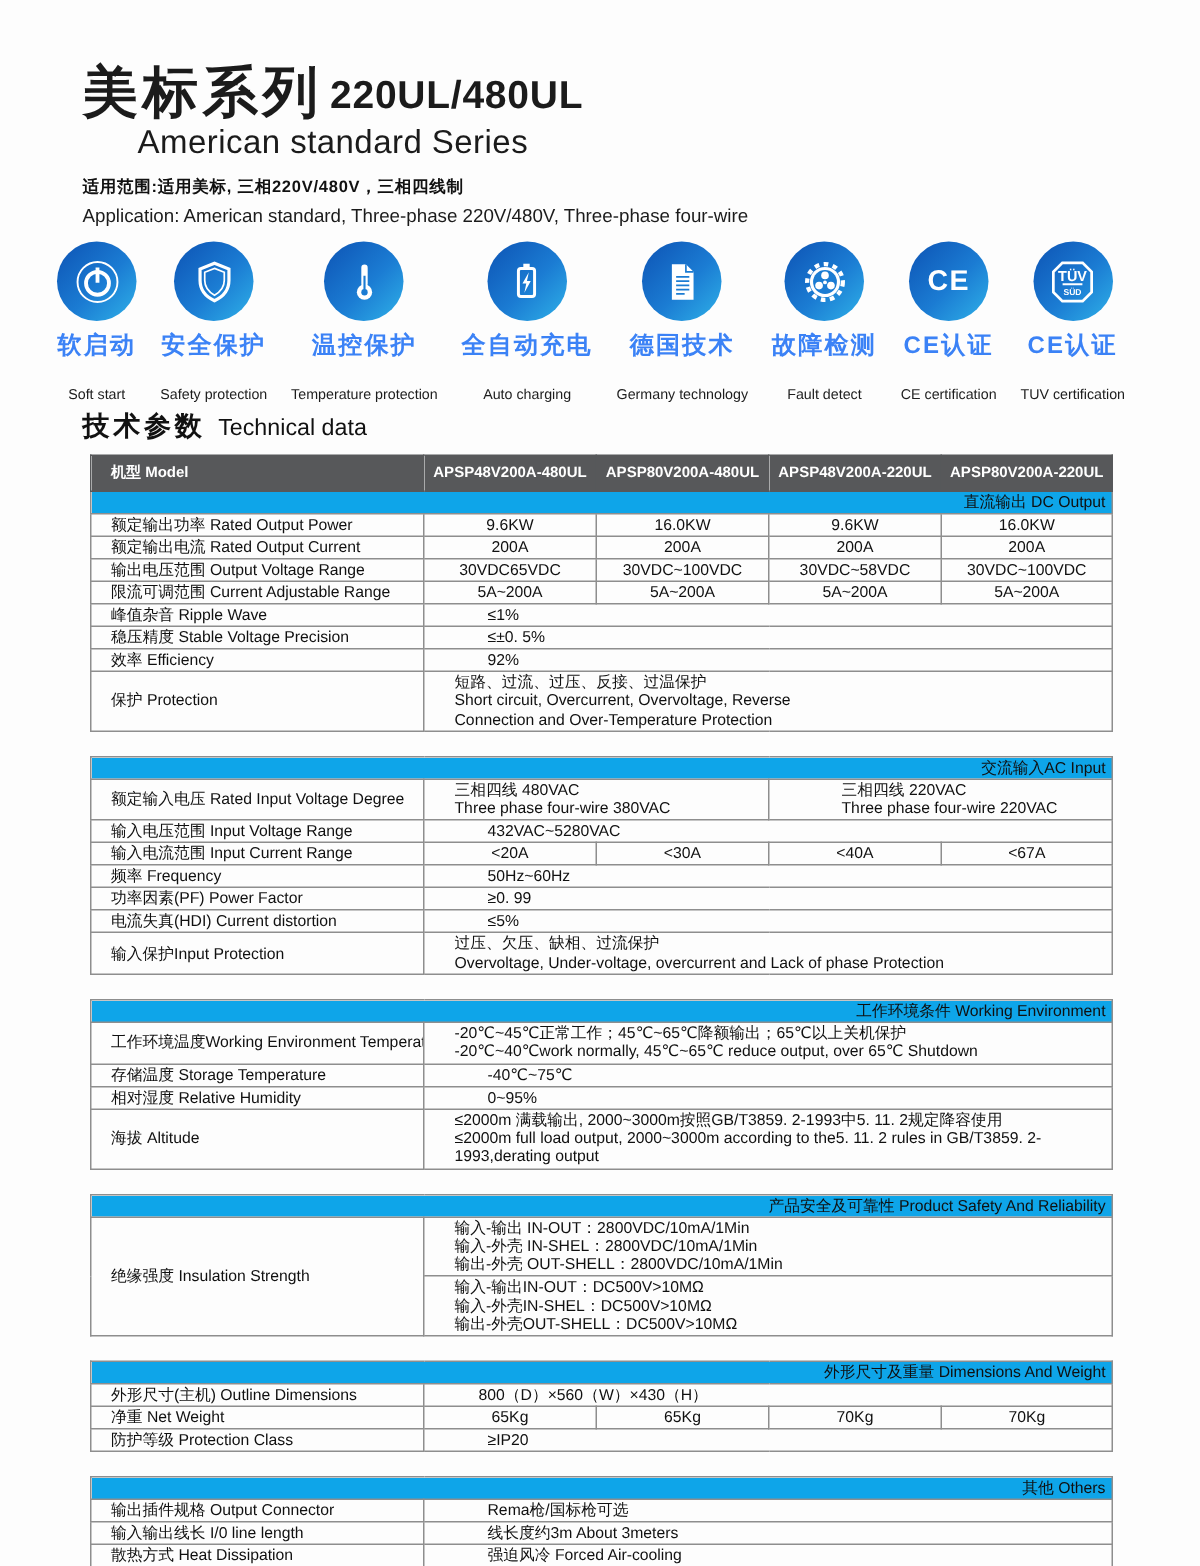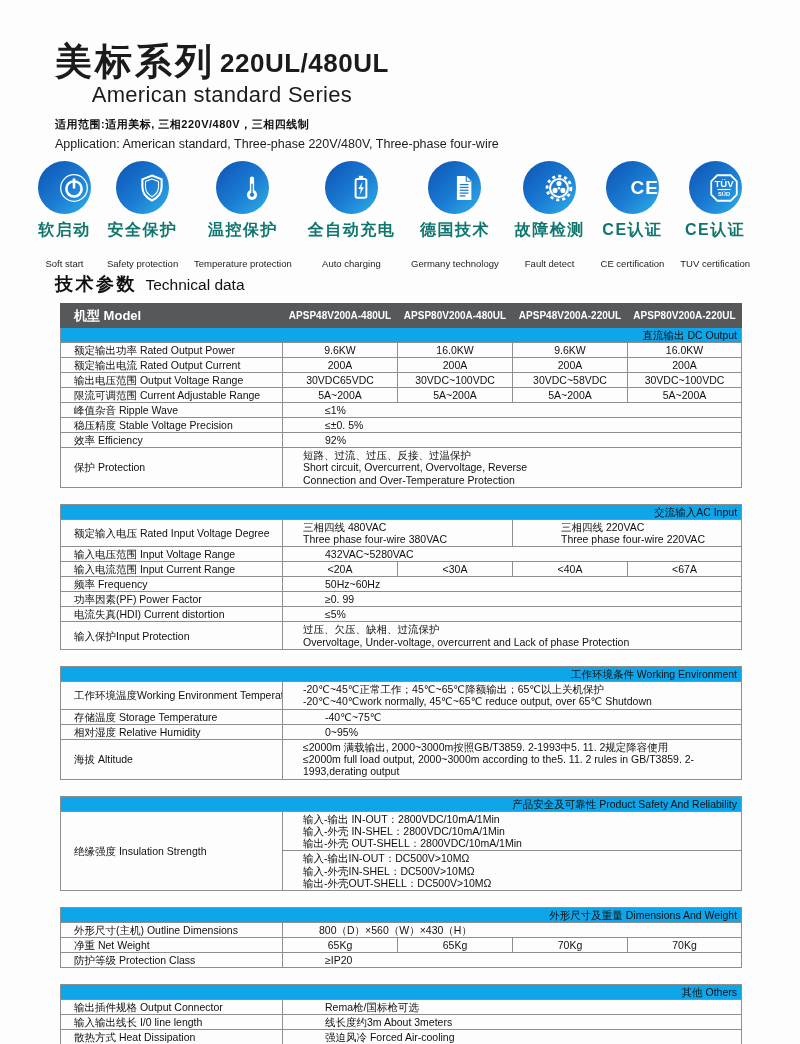--- a/index.html
+++ b/index.html
@@ -11,36 +11,36 @@
   .t-code{font-size:26px;font-weight:bold;margin-left:5px;letter-spacing:0.5px;vertical-align:2px;}
   .t-en{font-size:22px;letter-spacing:0.3px;margin-top:1px;}
   .app{position:absolute;left:55px;top:117px;}
   .app-zh{font-size:11px;font-weight:bold;letter-spacing:0.5px;}
   .app-en{font-size:12.5px;margin-top:5px;color:#1b1b1b;}
   
   .features{position:absolute;left:38px;top:161px;width:712px;display:flex;justify-content:space-between;}
   .feature{display:flex;flex-direction:column;align-items:center;}
   .fcirc{width:53px;height:53px;border-radius:50%;
          background:linear-gradient(135deg,#0d53b4 0%,#1b7cd3 55%,#2fb1e8 100%);
-         display:flex;align-items:center;justify-content:flex-end;}
-  .fzh{font-size:16px;font-weight:bold;letter-spacing:1.5px;margin-top:6px;white-space:nowrap;color:#0f766e;}
+         display:flex;align-items:center;justify-content:center;}
+  .fzh{font-size:16px;font-weight:bold;letter-spacing:1.5px;margin-top:6px;white-space:nowrap;color:#3b82f6;}
   .fen{font-size:9.5px;margin-top:17px;white-space:nowrap;color:#1d1d1d;}
   .ce-text{color:#fff;font-size:19px;font-weight:bold;letter-spacing:1px;}
   
   .tech{position:absolute;left:55px;top:272px;}
   .tech-zh{font-size:18px;font-weight:bold;letter-spacing:2.5px;}
   .tech-en{font-size:15.5px;margin-left:4px;}
   
   .tables{position:absolute;left:60px;top:303px;width:681px;}
   table{width:681px;border-collapse:collapse;table-layout:fixed;margin:0 0 16px 0;}
   td{border:1px solid #8e8e8e;font-size:10.5px;height:12px;padding:0 4px;line-height:14px;
      color:#101010;vertical-align:middle;white-space:nowrap;overflow:hidden;}
   table{border:1px solid #4a4a4a;}
   .hdr td{background:#57585a;color:#fff;font-weight:bold;height:23px;font-size:10px;border-color:#57585a;}
-  .hdr .lbl{font-size:13px;}
+  .hdr .lbl{font-size:10px;}
   .sec td{background:#0ea5e9;text-align:right;}
   .lbl{padding-left:13px;text-align:left;}
   .ctr{text-align:center;}
   .spanv{padding-left:42px;}
   .spanv2{padding-left:36px;}
   .mline div{line-height:12.3px;}
   .mline{padding-top:1px;padding-bottom:1px;padding-left:20px;}
 </style>
 </head>
 <body>

